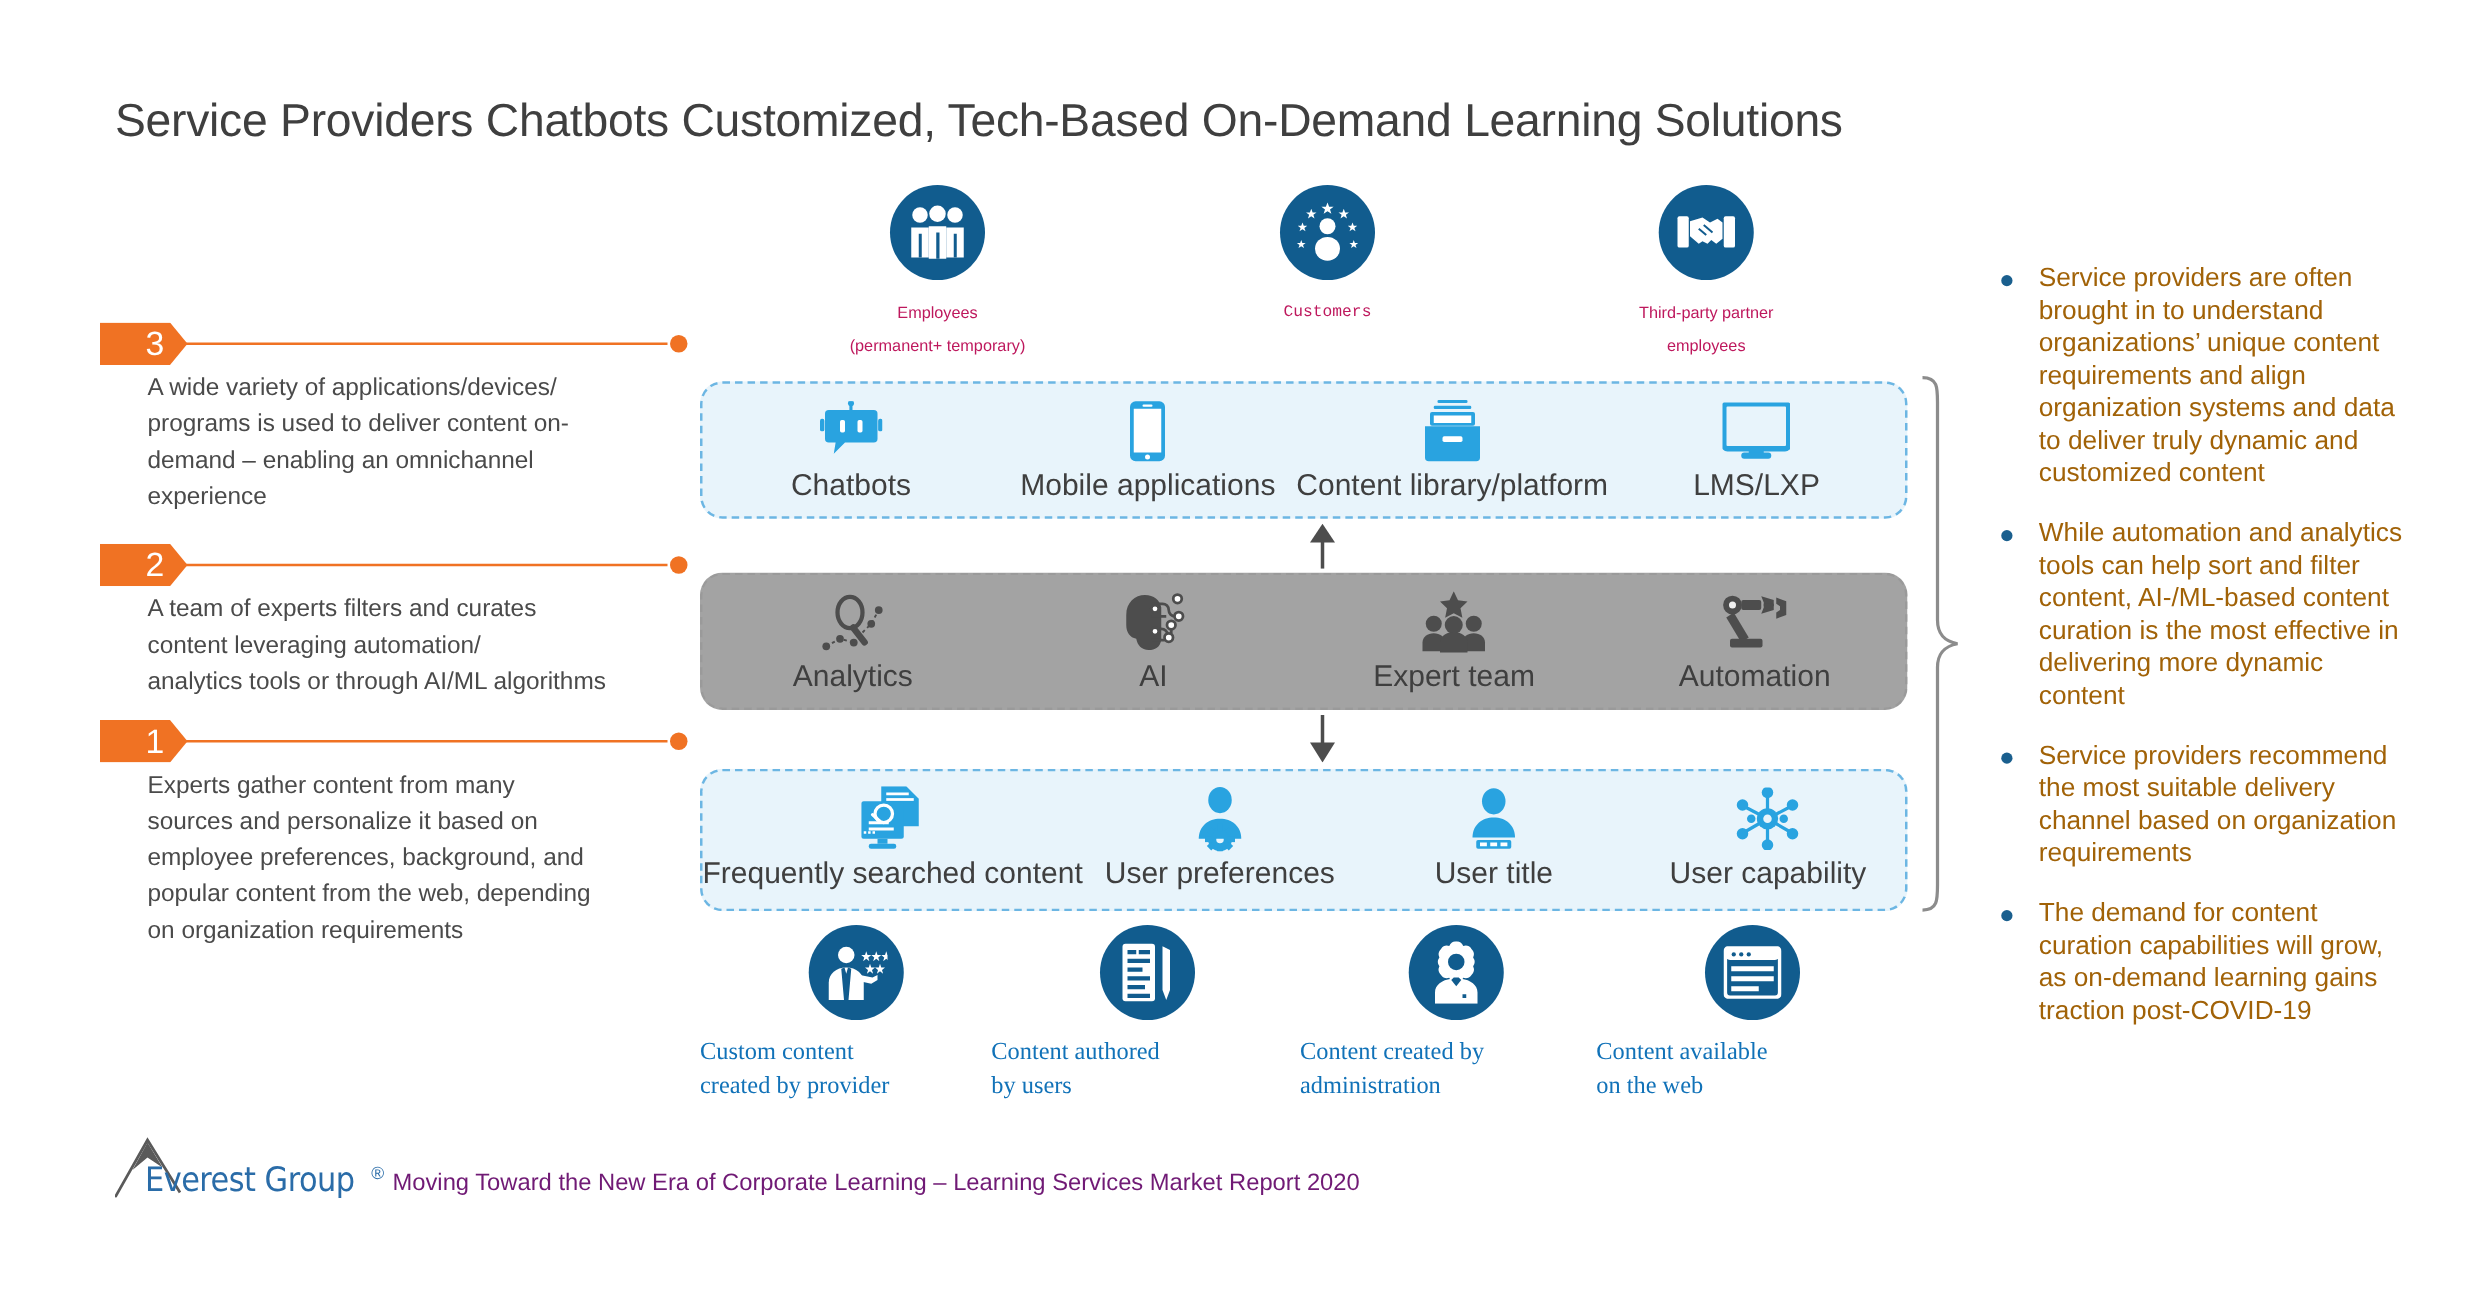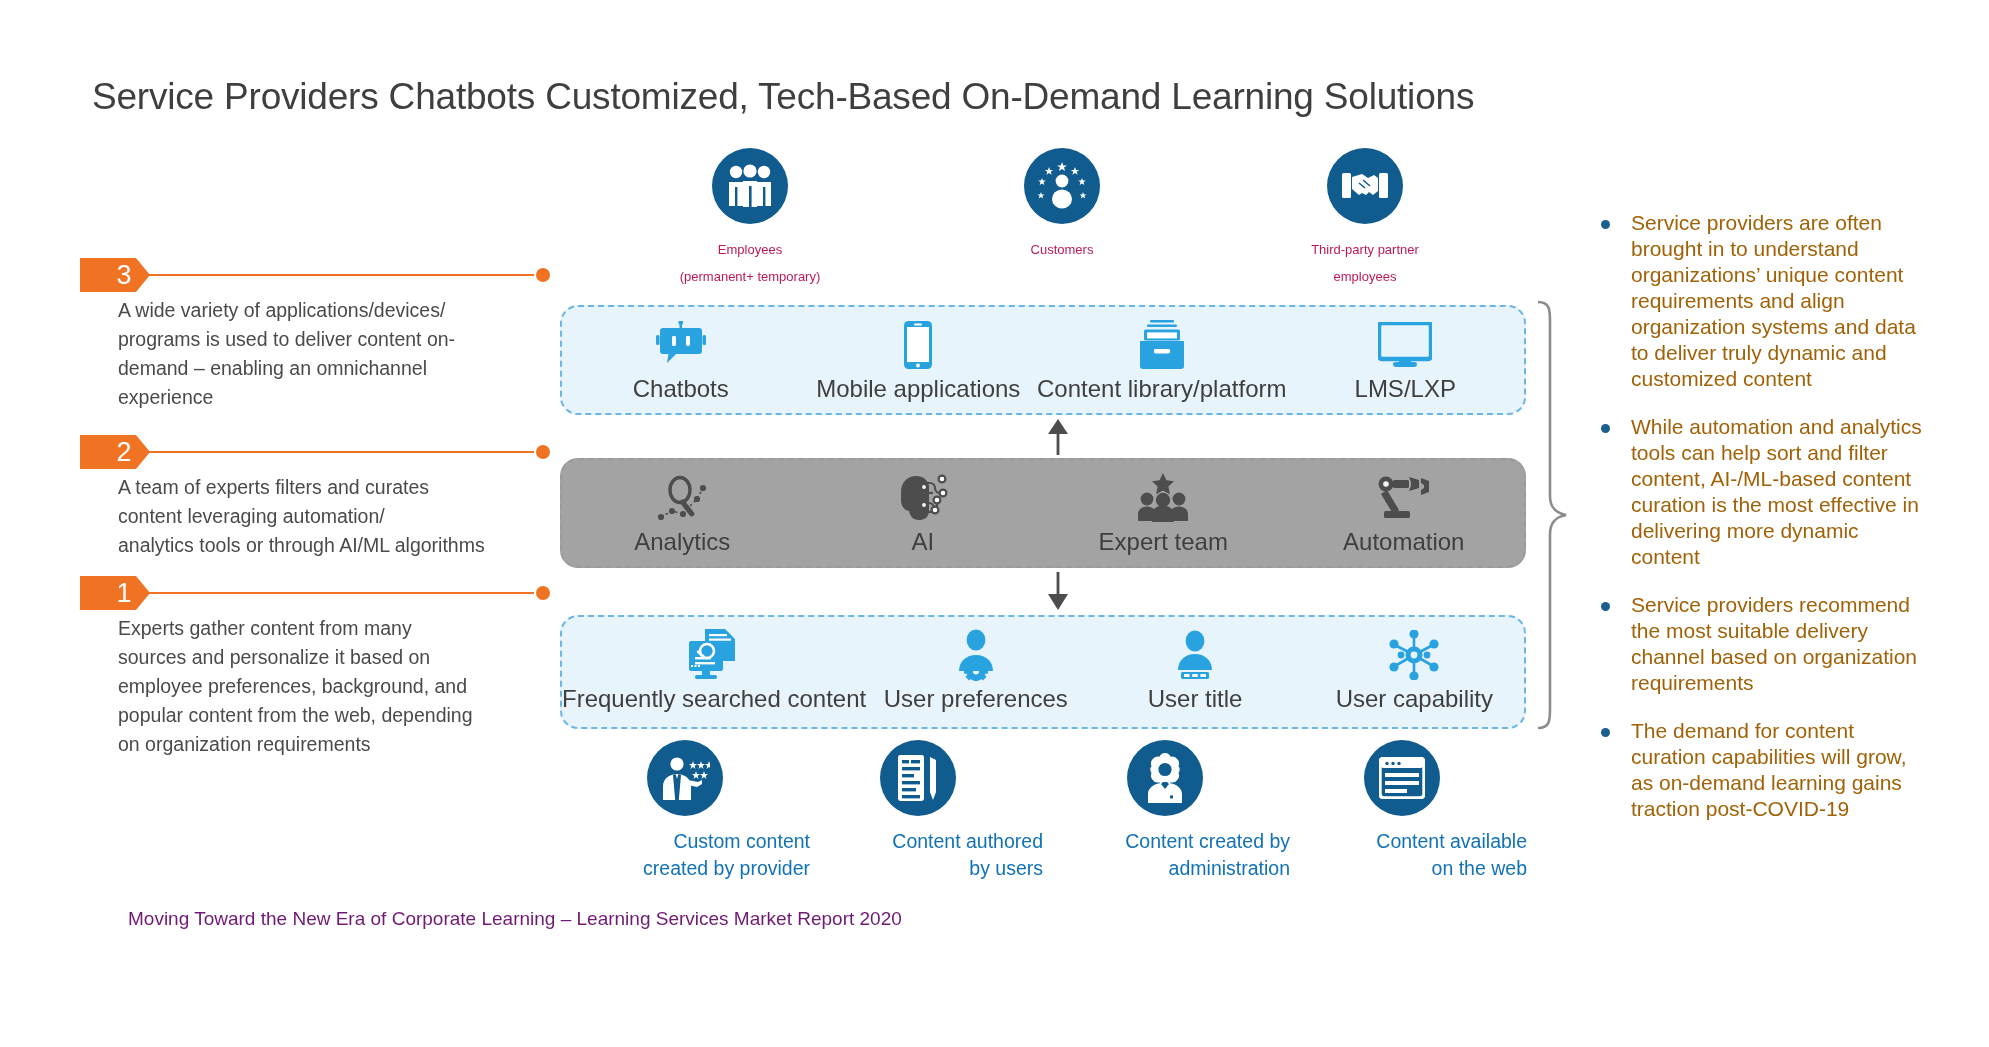--- a/index.html
+++ b/index.html
@@ -101,21 +101,21 @@
   }
   .circle-icon svg { display: block; }
   .persona-label {
     margin-top: 12px;
     font-size: 13px;
     line-height: 27px;
     color: #be185d;
     white-space: pre-line;
   }
   #persona-employees  { left: 620px;  top: 148px; }
-  #persona-customers  { left: 932px;  top: 148px; }
+  #persona-customers  { left: 932px;  top: 148px; font-family: Liberation Mono, monospace; }
   #persona-thirdparty { left: 1235px; top: 148px; }
 
   
   .panel {
     position: absolute;
     left: 560px;
     width: 966px;
     border-radius: 18px;
     box-sizing: border-box;
     display: flex;
@@ -171,22 +171,23 @@
     position: absolute;
     left: 1534px;
     top: 300px;
     width: 36px;
     height: 430px;
   }
 
   
   .source {
     position: absolute;
-    text-align: right;
+    text-align: left;
     width: 250px;
+    font-family: Liberation Serif, serif;
   }
   .source-label {
     margin-top: 12px;
     font-size: 19.5px;
     line-height: 27px;
     color: #1172b8;
     white-space: pre-line;
   }
   #source-custom  { left: 560px;  top: 740px; }
   #source-authored{ left: 793px;  top: 740px; }
@@ -714,14 +715,22 @@
     <span class="insight-bullet"></span>
     <span>Service providers recommend the most suitable delivery channel based on organization requirements</span>
   </div>
   <div class="insight">
     <span class="insight-bullet"></span>
     <span>The demand for content curation capabilities will grow, as on-demand learning gains traction post-COVID-19</span>
   </div>
 </div>
 
 <div id="footer">
+  <div id="footer-logo">
+    <svg id="footer-logo-peak" width="70" height="50" viewBox="0 0 70 50">
+      <path d="M0 50 L26 4 L52 46" fill="none" stroke="#5a5a5a" stroke-width="2.2"></path>
+      <path d="M14 28 L26 6 L38 26 L26 18 z" fill="#5a5a5a"></path>
+    </svg>
+    <div id="footer-logo-text">Everest Group</div>
+    <div id="footer-reg">®</div>
+  </div>
   <div id="footer-caption">Moving Toward the New Era of Corporate Learning – Learning Services Market Report 2020</div>
 </div>
 
 </body></html>

